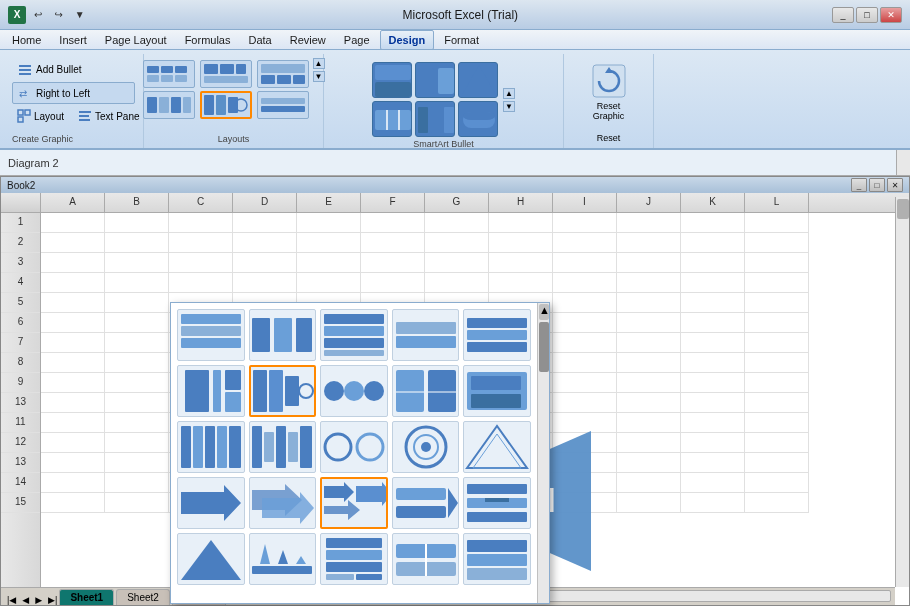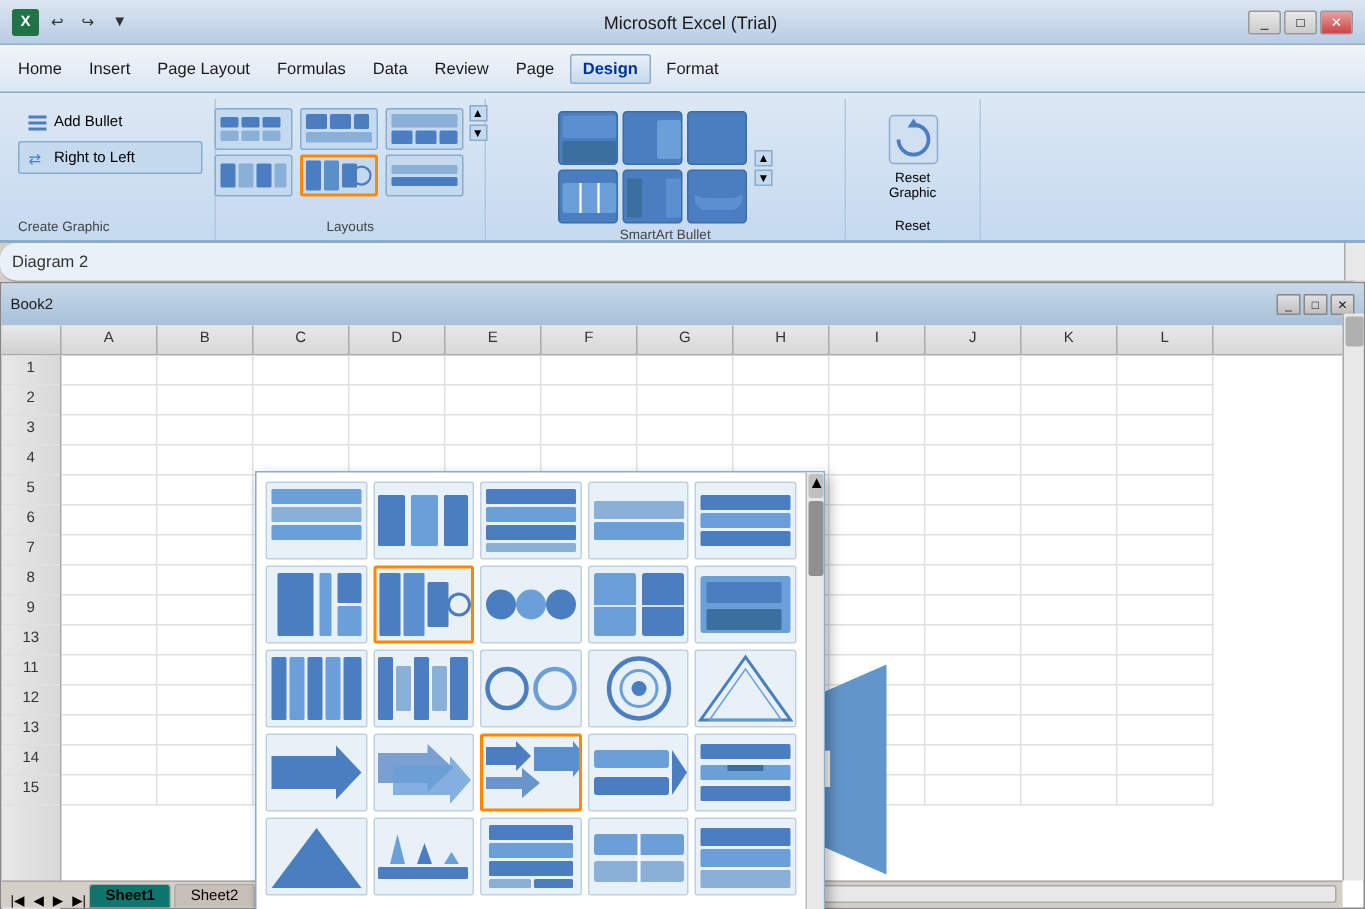--- a/index.html
+++ b/index.html
@@ -71,21 +71,21 @@
       background: #dce6f4;
       padding: 2px 20px;
       border: 1px solid #8aacce;
       border-bottom: none;
       font-size: 10px;
     }
 
     
     .menu-bar {
       background: linear-gradient(to bottom, #f0f4f8, #dce6f4);
-      height: 32px;
+      height: 20px;
       display: flex;
       align-items: center;
       padding: 0 4px;
       border-bottom: 1px solid #8aacce;
       gap: 2px;
     }
     .menu-item {
       padding: 3px 8px;
       cursor: pointer;
       border-radius: 2px;
@@ -187,21 +187,21 @@
       top: 8px;
       left: 30px;
       width: 840px;
       height: 380px;
       background: white;
       border: 1px solid #888;
       box-shadow: 2px 2px 6px rgba(0,0,0,0.3);
     }
     .workbook-title {
       background: linear-gradient(to bottom, #c8d8e8, #a8c0d8);
-      height: 28px;
+      height: 16px;
       display: flex;
       align-items: center;
       justify-content: space-between;
       padding: 0 6px;
       font-size: 10px;
       color: #1a1a1a;
     }
     .workbook-controls {
       display: flex; gap: 2px;
     }
@@ -383,20 +383,38 @@
           <span>Add Bullet</span>
         </div>
         <div class="cg-btn active-btn">
           <div class="cg-icon">
             <svg width="14" height="14">
                 <text x="1" y="11" font-size="10" fill="#4a7ec0">⇄</text>
               </svg>
           </div>
           <span>Right to Left</span>
         </div>
+        <div style="display:flex; gap:4px;">
+          <div class="cg-btn">
+            <svg width="14" height="14">
+                <rect x="1" y="1" width="5" height="5" fill="none" stroke="#4a7ec0" stroke-width="1.5"></rect>
+                <rect x="8" y="1" width="5" height="5" fill="none" stroke="#4a7ec0" stroke-width="1.5"></rect>
+                <rect x="1" y="8" width="5" height="5" fill="none" stroke="#4a7ec0" stroke-width="1.5"></rect>
+              </svg>
+            <span>Layout</span>
+          </div>
+          <div class="cg-btn">
+            <svg width="14" height="14">
+                <rect x="1" y="2" width="12" height="2" fill="#4a7ec0"></rect>
+                <rect x="1" y="6" width="10" height="2" fill="#4a7ec0"></rect>
+                <rect x="1" y="10" width="11" height="2" fill="#4a7ec0"></rect>
+              </svg>
+            <span>Text Pane</span>
+          </div>
+        </div>
       </div>
       <div class="ribbon-group-label">Create Graphic</div>
     </div>
 
     <div class="ribbon-group" style="width:180px;">
       <div class="ribbon-group-content">
         <div style="display:grid; grid-template-columns: repeat(3,54px); gap:3px; padding-top:2px;">
           <div class="layout-thumb">
             <svg width="48" height="24">
                 <rect x="2" y="4" width="12" height="7" fill="#4a7ec0" rx="1"></rect>
@@ -524,21 +542,21 @@
         </div>
         <div class="reset-large-btn" style="font-size:9px;">
           <span>Reset</span>
         </div>
       </div>
       <div class="ribbon-group-label">Reset</div>
     </div>
 
   </div>
 
-  <div style="background:#e8f0f8; height:26px; display:flex; align-items:center; padding:0 8px; border-bottom:1px solid #aaa; position:relative;border-radius:11px;">
+  <div style="background:#e8f0f8; height:26px; display:flex; align-items:center; padding:0 8px; border-bottom:1px solid #aaa; position:relative;">
     <span style="font-size:11px; color:#333;">Diagram 2</span>
     <div style="position:absolute; right:0; top:0; bottom:0; width:14px; background:#e8e8e8; border-left:1px solid #aaa;"></div>
   </div>
 
   <div style="flex:1; position:relative; overflow:hidden; background:#c8c0b8;">
 
     <div class="workbook-window" style="top:0; left:0; right:0; bottom:0; width:100%; height:100%; position:relative;">
       <div class="workbook-title">
         <span>Book2</span>
         <div class="workbook-controls">

